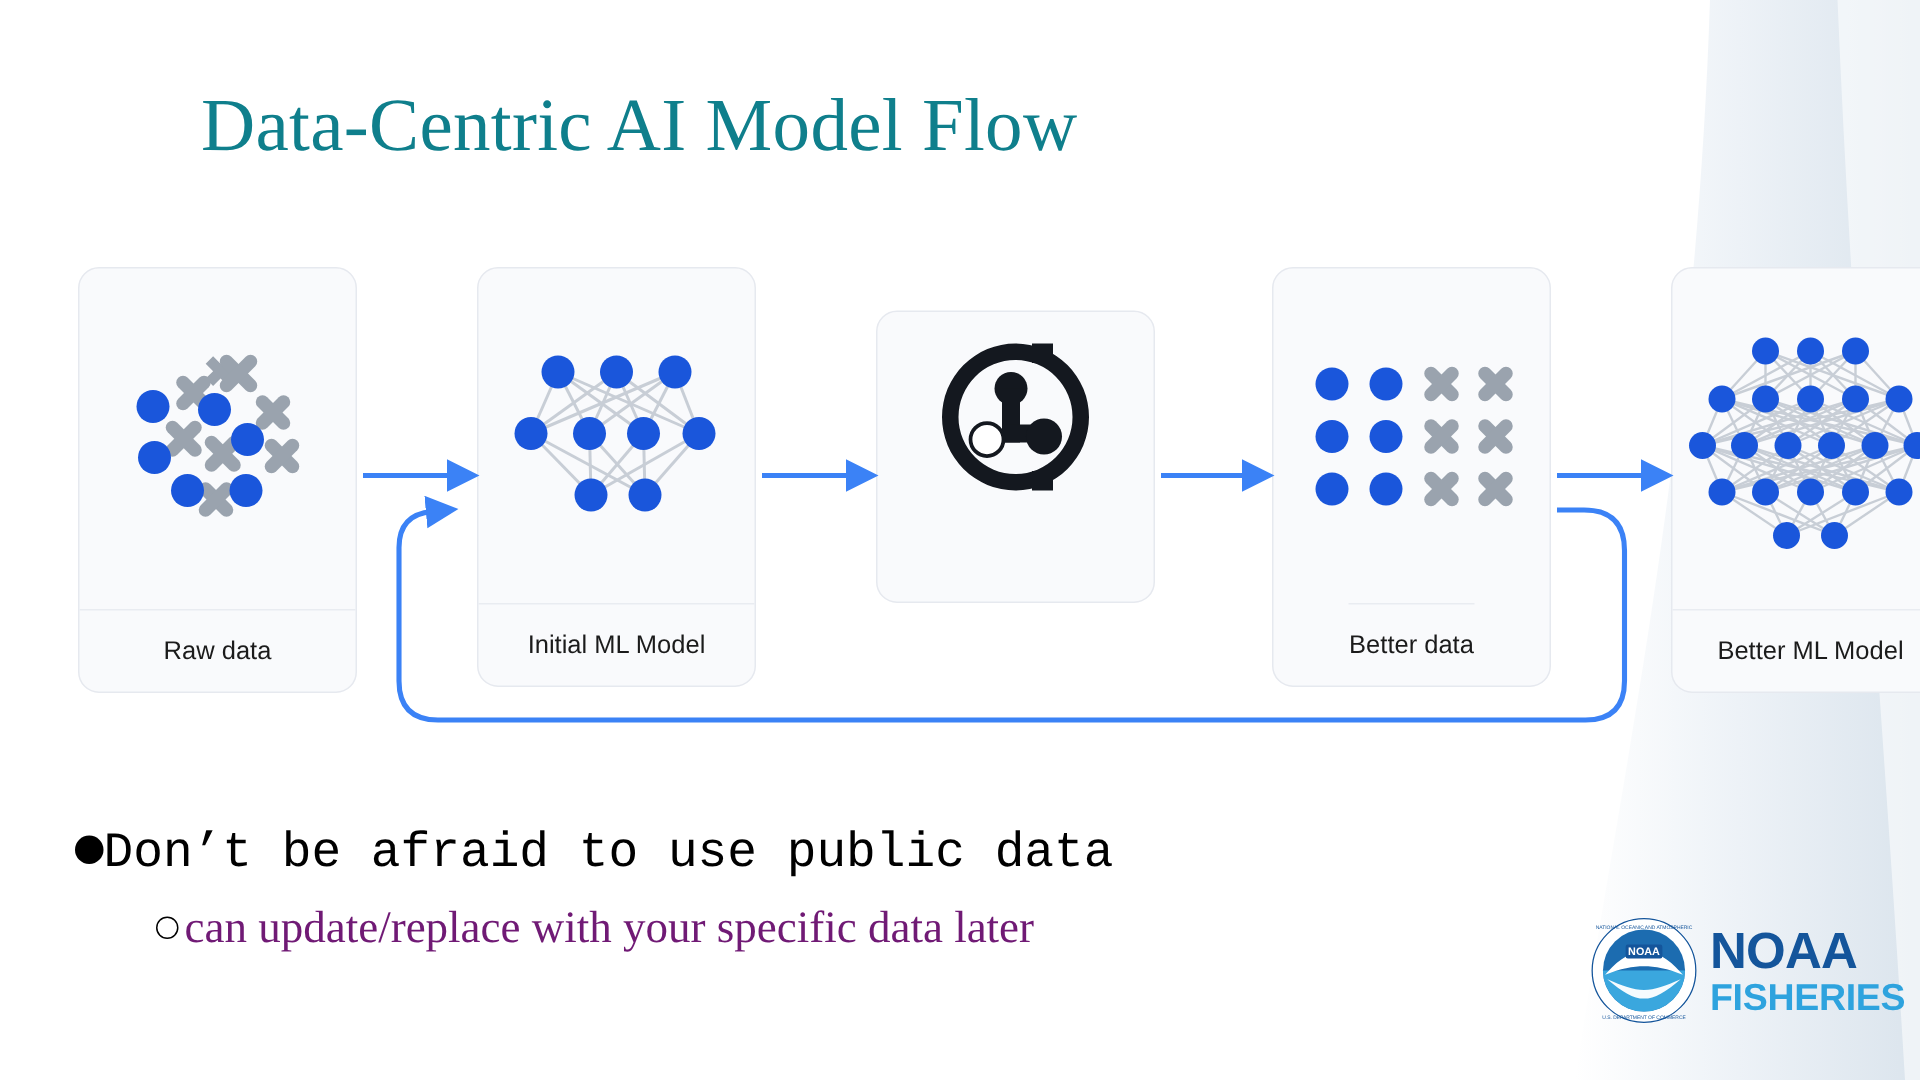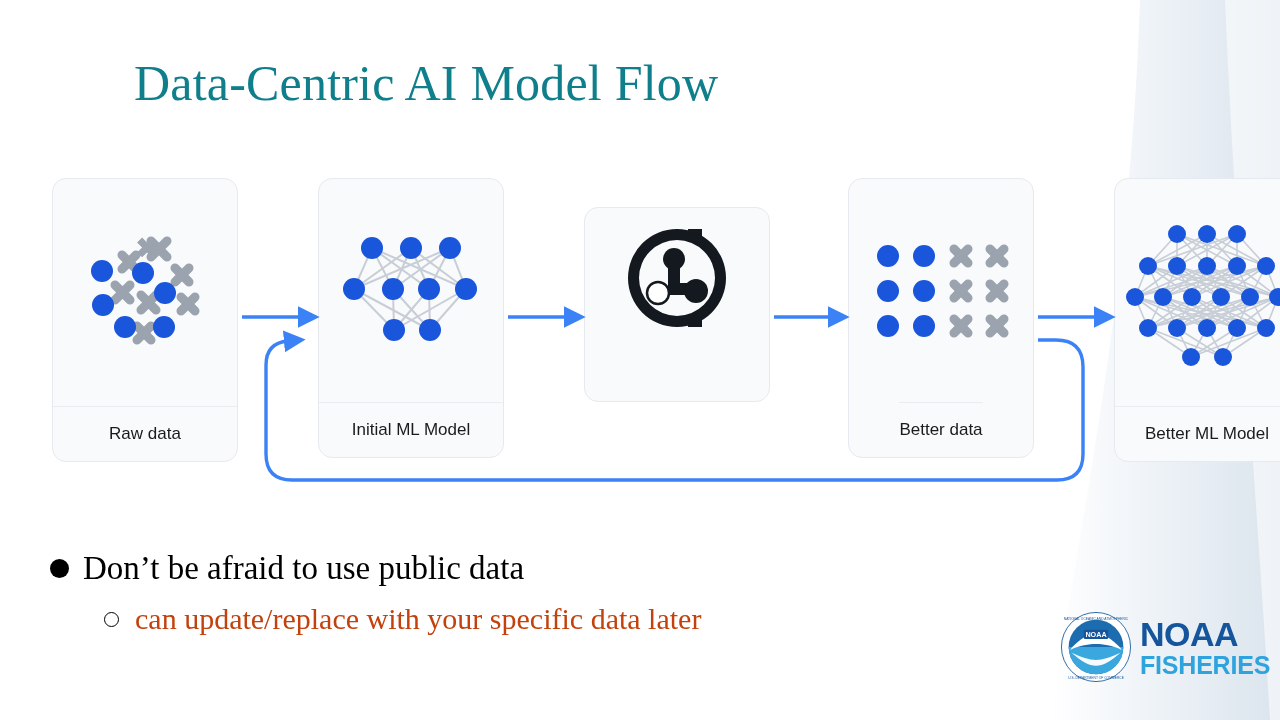--- a/index.html
+++ b/index.html
@@ -43,26 +43,26 @@
   .c3{left:548px;top:47px;width:186px;height:195px;}
   .c4{left:812px;top:18px;width:186px;height:280px;align-items:center;}
   .c5{left:1078px;top:18px;width:186px;height:284px;text-align:right;}
 
   
   .connectors{position:absolute;left:0;top:0;width:1280px;height:340px;pointer-events:none;}
 
   
   .bullets{position:absolute;left:14px;top:546px;width:1000px;}
   .bullet-l1{
-    font-family:Liberation Serif, serif;font-size:33px;line-height:45px;color:#000;
-    display:flex;align-items:baseline;gap:14px;
+    font-family:Liberation Mono, monospace;font-size:33px;line-height:45px;color:#000;
+    display:flex;align-items:baseline;
   }
   .bullet-l2{
-    font-family:"Liberation Serif", serif;font-size:30px;line-height:44px;color:#c2410c;
-    display:flex;align-items:baseline;gap:16px;margin-left:54px;margin-top:6px;
+    font-family:"Liberation Serif", serif;font-size:30px;line-height:44px;color:#701a75;
+    display:flex;align-items:baseline;gap:4px;margin-left:54px;margin-top:6px;
   }
   .dot-solid{
     display:inline-block;width:19px;height:19px;border-radius:50%;background:#000;
     flex:none;position:relative;top:-1px;
   }
   .dot-hollow{
     display:inline-block;width:13px;height:13px;border-radius:50%;
     border:1.8px solid #000;background:transparent;flex:none;position:relative;top:-2px;
   }
 

